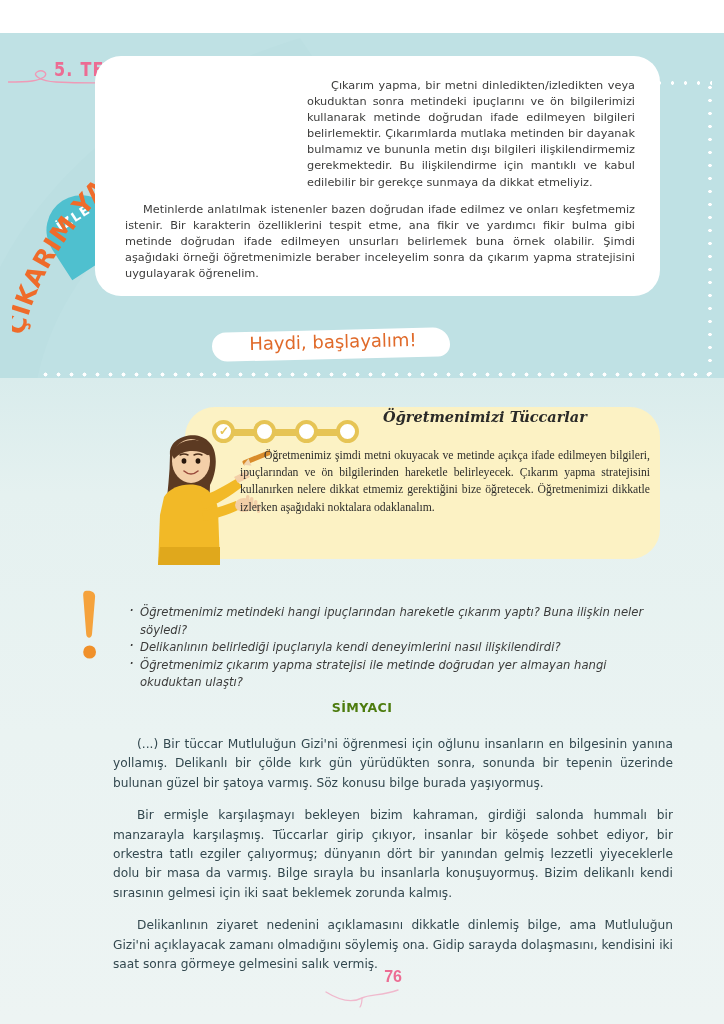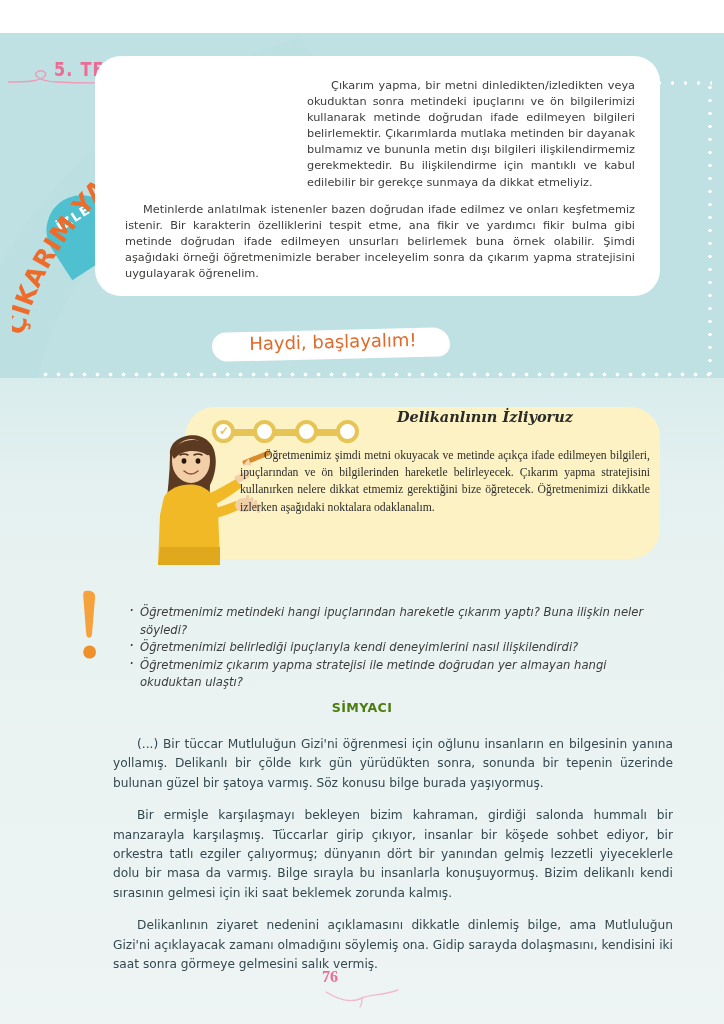--- a/index.html
+++ b/index.html
@@ -378,22 +378,22 @@
     left: 322px;
     top: 968px;
     width: 80px;
     height: 46px;
   }
   .pagenum-text {
     position: absolute;
     left: 0;
     top: 0;
     width: 80px;
-    text-align: left;
-    font-family: Liberation Serif, serif;
+    text-align: right;
+    font-family: Liberation Sans, sans-serif;
     font-size: 16px;
     font-weight: 700;
     color: #ec6c93;
   }
 </style>
 </head>
 <body>
 
 <div class="page">
 
@@ -495,31 +495,31 @@
   <div class="stepper">
     <div class="stepper-rail"></div>
     <div class="step-node done n0">
       <span class="tick">✓</span>
     </div>
     <div class="step-node n1"></div>
     <div class="step-node n2"></div>
     <div class="step-node n3"></div>
   </div>
 
-  <div class="yellow-title">Delikanlının İzliyoruz</div>
+  <div class="yellow-title">Öğretmenimizi Tüccarlar</div>
   <div class="yellow-text">Öğretmenimiz şimdi metni okuyacak ve metinde açıkça ifade edilmeyen bilgileri, ipuçlarından ve ön bilgilerinden hareketle belirleyecek. Çıkarım yapma stratejisini kullanırken nelere dikkat etmemiz gerektiğini bize öğretecek. Öğretmenimizi dikkatle izlerken aşağıdaki noktalara odaklanalım.</div>
 
   <svg class="excl-icon" viewBox="0 0 16 72">
     <path d="M3 1 C9 0, 14 2, 13 8 L10 44 C9.6 49, 4.6 49, 4.2 44 L1.4 8 C1 4, 1 2, 3 1 Z" fill="#f5a23c"></path>
     <ellipse cx="7.6" cy="62" rx="6.4" ry="6.6" fill="#f0902a"></ellipse>
   </svg>
 
   <ul class="questions">
     <li>Öğretmenimiz metindeki hangi ipuçlarından hareketle çıkarım yaptı? Buna ilişkin neler söyledi?</li>
-    <li>Öğretmenimizi belirlediği ipuçlarıyla kendi deneyimlerini nasıl ilişkilendirdi?</li>
+    <li>Delikanlının belirlediği ipuçlarıyla kendi deneyimlerini nasıl ilişkilendirdi?</li>
     <li>Öğretmenimiz çıkarım yapma stratejisi ile metinde doğrudan yer almayan hangi okuduktan ulaştı?</li>
   </ul>
 
   <div class="story-title">SİMYACI</div>
   <div class="story-body">
     <p>(...) Bir tüccar Mutluluğun Gizi'ni öğrenmesi için oğlunu insanların en bilgesinin yanına yollamış. Delikanlı bir çölde kırk gün yürüdükten sonra, sonunda bir tepenin üzerinde bulunan güzel bir şatoya varmış. Söz konusu bilge burada yaşıyormuş.</p>
     <p>Bir ermişle karşılaşmayı bekleyen bizim kahraman, girdiği salonda hummalı bir manzarayla karşılaşmış. Tüccarlar girip çıkıyor, insanlar bir köşede sohbet ediyor, bir orkestra tatlı ezgiler çalıyormuş; dünyanın dört bir yanından gelmiş lezzetli yiyeceklerle dolu bir masa da varmış. Bilge sırayla bu insanlarla konuşuyormuş. Bizim delikanlı kendi sırasının gelmesi için iki saat beklemek zorunda kalmış.</p>
     <p>Delikanlının ziyaret nedenini açıklamasını dikkatle dinlemiş bilge, ama Mutluluğun Gizi'ni açıklayacak zamanı olmadığını söylemiş ona. Gidip sarayda dolaşmasını, kendisini iki saat sonra görmeye gelmesini salık vermiş.</p>
   </div>
 

